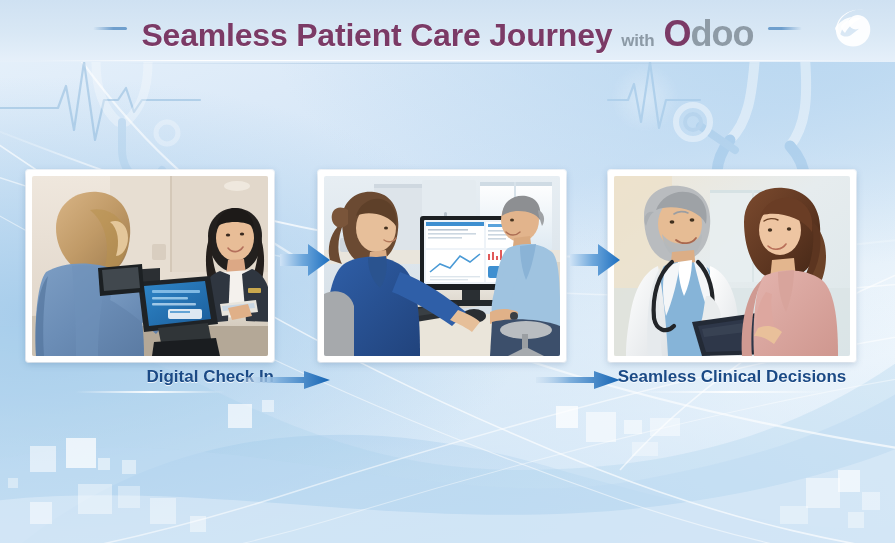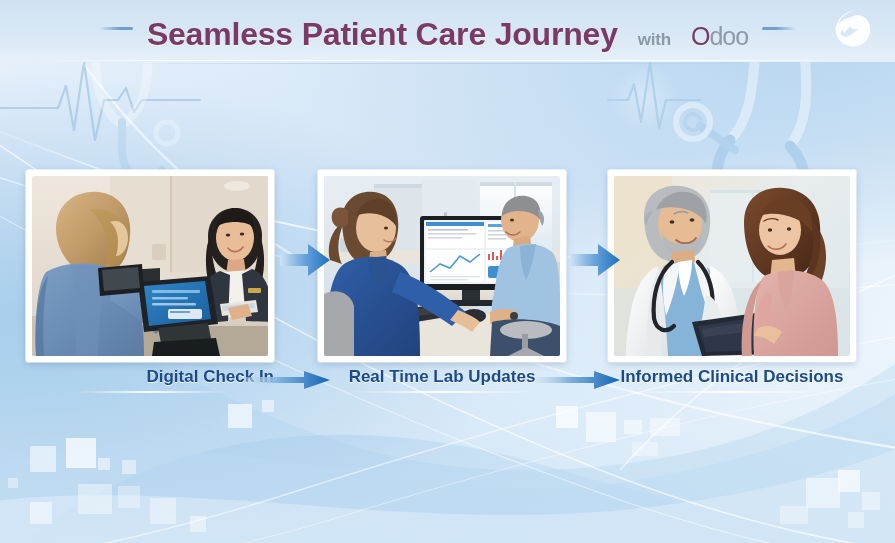--- a/index.html
+++ b/index.html
@@ -37,25 +37,25 @@
     display:flex;align-items:center;justify-content:center;gap:14px;
   }
   .title-dash{
     width:34px;height:3px;border-radius:2px;
     background:linear-gradient(90deg,rgba(112,160,205,0) 0%,#6f9fcd 60%,#6f9fcd 100%);
     flex:0 0 auto;
   }
   .title-dash.right{background:linear-gradient(90deg,#6f9fcd 0%,#6f9fcd 40%,rgba(112,160,205,0) 100%);}
   .title-text{
     font-size:32px;font-weight:700;letter-spacing:-.2px;white-space:nowrap;
-    display:flex;align-items:baseline;gap:20px;margin-top:12px;
+    display:flex;align-items:baseline;gap:9px;margin-top:12px;
   }
   .t-main{color:#7b3a66;text-shadow:0 1px 0 rgba(255,255,255,.55);}
   .t-with{color:#8c9aa6;font-size:17px;font-weight:600;}
-  .t-odoo{font-size:25px;font-weight:400;letter-spacing:-1px;}
+  .t-odoo{font-size:36px;font-weight:700;letter-spacing:-1px;}
   .t-odoo .o1{color:#7b3a66;}
   .t-odoo .rest{color:#8e9ba6;}
 
   
   .brandmark{position:absolute;right:16px;top:4px;width:58px;height:50px;}
 
   
   .cards{position:absolute;left:0;top:170px;width:895px;height:195px;}
   .card{
     position:absolute;top:0;width:248px;height:192px;
@@ -576,26 +576,22 @@
       </defs>
       <path d="M0,14 L28,14 L28,4 L50,20 L28,36 L28,26 L0,26 Z" fill="url(#bigA2)"></path>
     </svg>
   </div>
 
   <div class="captions">
     <div class="cap p1">
       <div class="cap-text">Digital Check In</div>
       <div class="cap-underline"></div>
     </div>
-    <div class="cap p2">
-      <div class="cap-text">Real Time Lab Updates</div>
-      <div class="cap-underline wide"></div>
-    </div>
     <div class="cap p3">
-      <div class="cap-text">Informed Clinical Decisions</div>
+      <div class="cap-text">Seamless Clinical Decisions</div>
       <div class="cap-underline wide"></div>
     </div>
 
     <div class="smallarrow s1">
       <svg viewBox="0 0 84 18">
         <defs>
           <linearGradient id="smA1" x1="0" y1="0" x2="1" y2="0">
             <stop offset="0%" stop-color="#cfe1f2" stop-opacity=".5"></stop>
             <stop offset="40%" stop-color="#7fb0dd"></stop>
             <stop offset="100%" stop-color="#1464b4"></stop>

